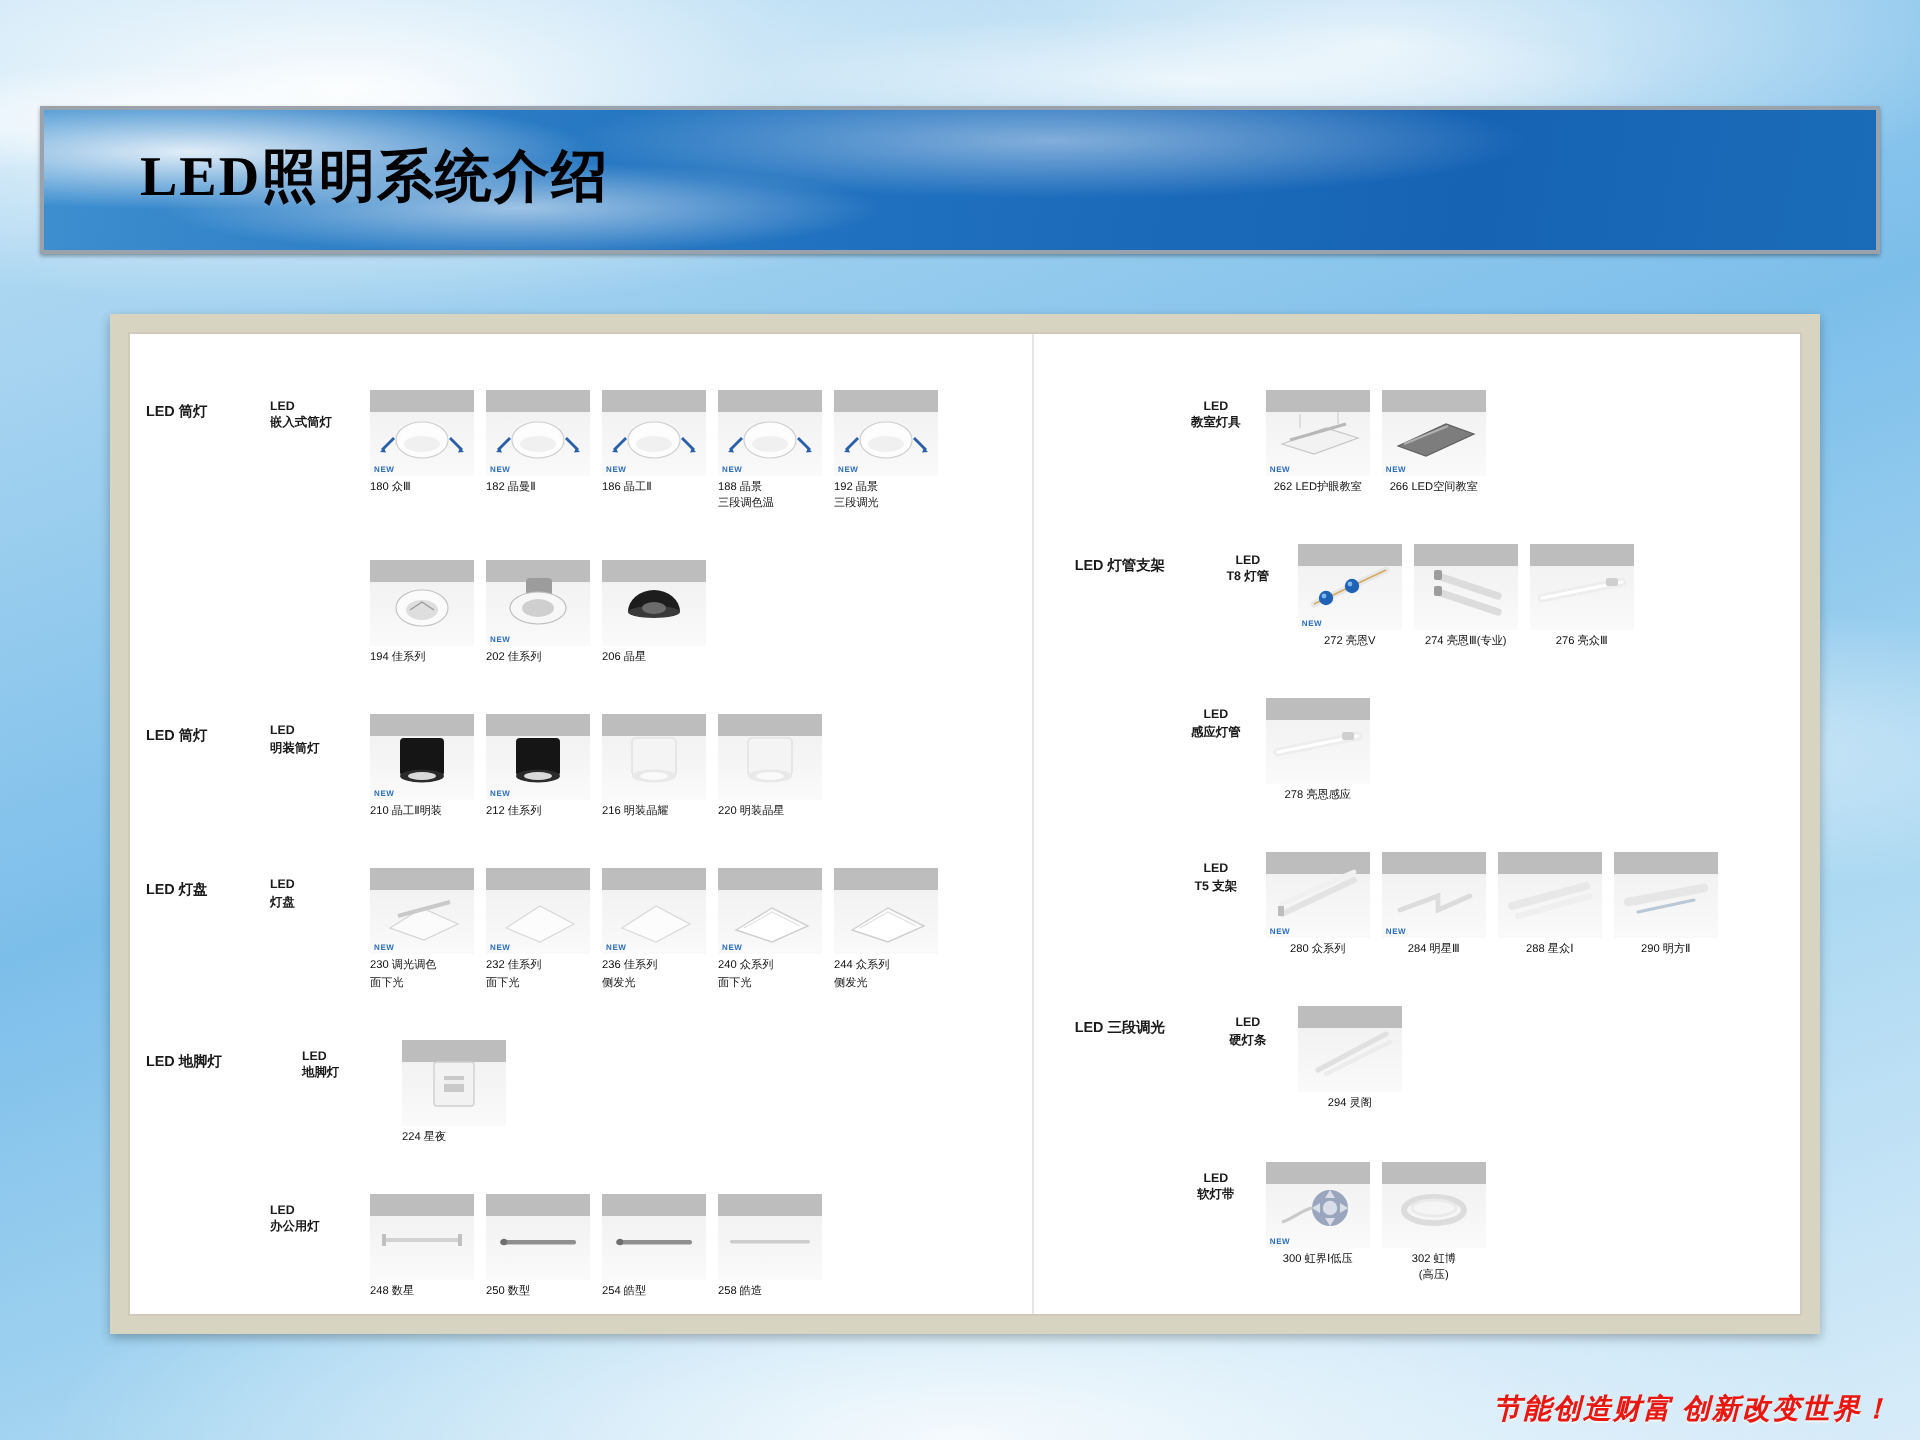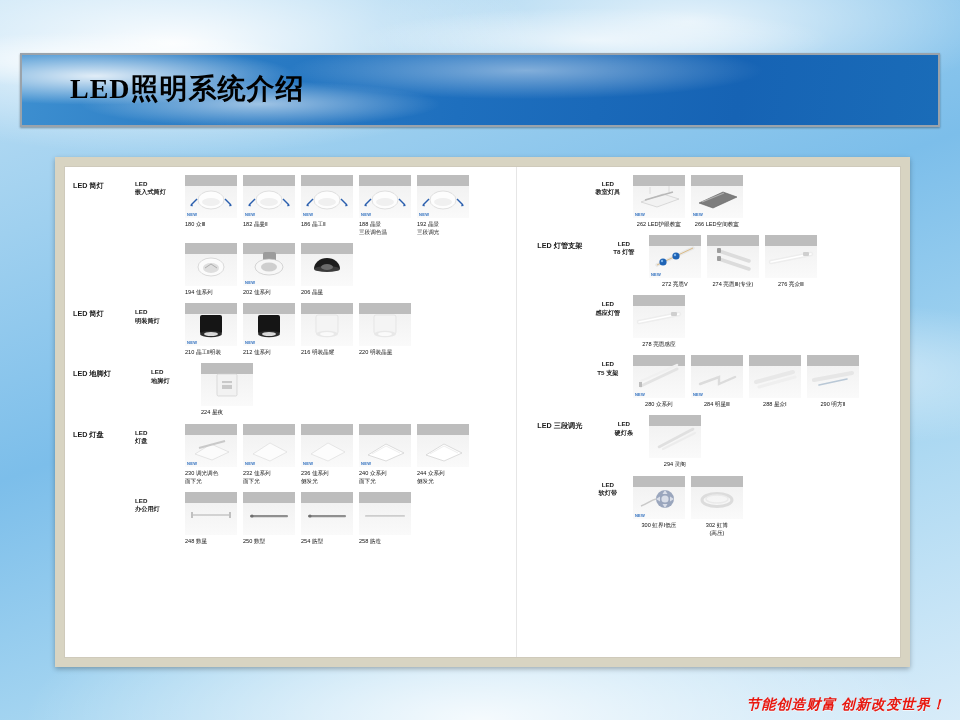--- a/index.html
+++ b/index.html
@@ -57,21 +57,21 @@
     width:100%;height:100%;background:#ffffff;box-sizing:border-box;
     position:relative;overflow:hidden;
     border:1px solid #cfcabb;
   }
   #cols{display:flex;width:100%;height:100%;box-sizing:border-box;}
   .col{position:relative;box-sizing:border-box;}
   .col-left{width:54%;padding:8px 0 0 8px;}
   .col-right{width:46%;padding:8px 6px 0 4px;border-left:1px solid #e6e6e6;text-align:center;}
 
   
-  .section{display:flex;align-items:flex-start;margin-bottom:3px;}
+  .section{display:flex;align-items:flex-start;margin-bottom:3px;margin-top:20px;}
   .cat-label{
     width:62px;flex:0 0 62px;
     font-size:7.2px;font-weight:bold;color:#1a1a1a;
     padding-top:6px;line-height:1.35;
   }
   .cat-label.wide{width:78px;flex:0 0 78px;}
   .sub-label{
     width:50px;flex:0 0 50px;
     font-size:6.2px;font-weight:bold;color:#1a1a1a;
     padding-top:5px;line-height:1.35;
@@ -281,94 +281,94 @@
         <ellipse cx="26" cy="31" rx="7" ry="2" fill="#fafafa"></ellipse>
                       </svg>
                     </div>
                     <div class="cap">220 明装晶星</div>
                   </div>
                 </div>
               </div>
             </div>
             <div>
               <div class="section">
+                <div class="cat-label">LED 灯盘</div>
+                <div class="sub-label" style="white-space: pre-line;">LED
+灯盘</div>
+                <div class="items">
+                  <div class="item">
+                    <div class="thumb">
+                      <svg class="shape" viewBox="0 0 52 43" xmlns="http://www.w3.org/2000/svg">
+                        <path d="M10 30 L26 20 L44 28 L27 36 z" fill="#fbfbfb" stroke="#d5d5d5" stroke-width=".6"></path>
+        <path d="M14 24 L40 17" stroke="#c9c9c9" stroke-width="2"></path>
+                      </svg>
+                      <span class="newtag">NEW</span>
+                    </div>
+                    <div class="cap">230 调光调色
+面下光</div>
+                  </div>
+                  <div class="item">
+                    <div class="thumb">
+                      <svg class="shape" viewBox="0 0 52 43" xmlns="http://www.w3.org/2000/svg">
+                        <path d="M10 30 L27 19 L44 28 L27 37 z" fill="#fcfcfc" stroke="#d8d8d8" stroke-width=".6"></path>
+                      </svg>
+                      <span class="newtag">NEW</span>
+                    </div>
+                    <div class="cap">232 佳系列
+面下光</div>
+                  </div>
+                  <div class="item">
+                    <div class="thumb">
+                      <svg class="shape" viewBox="0 0 52 43" xmlns="http://www.w3.org/2000/svg">
+                        <path d="M10 30 L27 19 L44 28 L27 37 z" fill="#fcfcfc" stroke="#d8d8d8" stroke-width=".6"></path>
+                      </svg>
+                      <span class="newtag">NEW</span>
+                    </div>
+                    <div class="cap">236 佳系列
+侧发光</div>
+                  </div>
+                  <div class="item">
+                    <div class="thumb">
+                      <svg class="shape" viewBox="0 0 52 43" xmlns="http://www.w3.org/2000/svg">
+                        <path d="M9 31 L27 20 L45 29 L27 37 z" fill="#ffffff" stroke="#cfcfcf" stroke-width=".7"></path>
+        <path d="M13 30 L27 22 L41 29" fill="none" stroke="#e2e2e2" stroke-width=".6"></path>
+                      </svg>
+                      <span class="newtag">NEW</span>
+                    </div>
+                    <div class="cap">240 众系列
+面下光</div>
+                  </div>
+                  <div class="item">
+                    <div class="thumb">
+                      <svg class="shape" viewBox="0 0 52 43" xmlns="http://www.w3.org/2000/svg">
+                        <path d="M9 31 L27 20 L45 29 L27 37 z" fill="#ffffff" stroke="#cfcfcf" stroke-width=".7"></path>
+        <path d="M13 30 L27 22 L41 29" fill="none" stroke="#e2e2e2" stroke-width=".6"></path>
+                      </svg>
+                    </div>
+                    <div class="cap">244 众系列
+侧发光</div>
+                  </div>
+                </div>
+              </div>
+            </div>
+            <div>
+              <div class="section">
                 <div class="cat-label wide">LED 地脚灯</div>
                 <div class="sub-label" style="white-space: pre-line;">LED
 地脚灯</div>
                 <div class="items">
                   <div class="item">
                     <div class="thumb">
                       <svg class="shape" viewBox="0 0 52 43" xmlns="http://www.w3.org/2000/svg">
                         <rect x="16" y="11" width="20" height="22" rx="1.5" fill="#f2f2f2" stroke="#d0d0d0" stroke-width=".7"></rect>
         <rect x="21" y="18" width="10" height="8" fill="#c9c9c9"></rect>
         <rect x="21" y="20" width="10" height="2" fill="#efefef"></rect>
                       </svg>
                     </div>
                     <div class="cap">224 星夜</div>
-                  </div>
-                </div>
-              </div>
-            </div>
-            <div>
-              <div class="section">
-                <div class="cat-label">LED 灯盘</div>
-                <div class="sub-label" style="white-space: pre-line;">LED
-灯盘</div>
-                <div class="items">
-                  <div class="item">
-                    <div class="thumb">
-                      <svg class="shape" viewBox="0 0 52 43" xmlns="http://www.w3.org/2000/svg">
-                        <path d="M10 30 L26 20 L44 28 L27 36 z" fill="#fbfbfb" stroke="#d5d5d5" stroke-width=".6"></path>
-        <path d="M14 24 L40 17" stroke="#c9c9c9" stroke-width="2"></path>
-                      </svg>
-                      <span class="newtag">NEW</span>
-                    </div>
-                    <div class="cap">230 调光调色
-面下光</div>
-                  </div>
-                  <div class="item">
-                    <div class="thumb">
-                      <svg class="shape" viewBox="0 0 52 43" xmlns="http://www.w3.org/2000/svg">
-                        <path d="M10 30 L27 19 L44 28 L27 37 z" fill="#fcfcfc" stroke="#d8d8d8" stroke-width=".6"></path>
-                      </svg>
-                      <span class="newtag">NEW</span>
-                    </div>
-                    <div class="cap">232 佳系列
-面下光</div>
-                  </div>
-                  <div class="item">
-                    <div class="thumb">
-                      <svg class="shape" viewBox="0 0 52 43" xmlns="http://www.w3.org/2000/svg">
-                        <path d="M10 30 L27 19 L44 28 L27 37 z" fill="#fcfcfc" stroke="#d8d8d8" stroke-width=".6"></path>
-                      </svg>
-                      <span class="newtag">NEW</span>
-                    </div>
-                    <div class="cap">236 佳系列
-侧发光</div>
-                  </div>
-                  <div class="item">
-                    <div class="thumb">
-                      <svg class="shape" viewBox="0 0 52 43" xmlns="http://www.w3.org/2000/svg">
-                        <path d="M9 31 L27 20 L45 29 L27 37 z" fill="#ffffff" stroke="#cfcfcf" stroke-width=".7"></path>
-        <path d="M13 30 L27 22 L41 29" fill="none" stroke="#e2e2e2" stroke-width=".6"></path>
-                      </svg>
-                      <span class="newtag">NEW</span>
-                    </div>
-                    <div class="cap">240 众系列
-面下光</div>
-                  </div>
-                  <div class="item">
-                    <div class="thumb">
-                      <svg class="shape" viewBox="0 0 52 43" xmlns="http://www.w3.org/2000/svg">
-                        <path d="M9 31 L27 20 L45 29 L27 37 z" fill="#ffffff" stroke="#cfcfcf" stroke-width=".7"></path>
-        <path d="M13 30 L27 22 L41 29" fill="none" stroke="#e2e2e2" stroke-width=".6"></path>
-                      </svg>
-                    </div>
-                    <div class="cap">244 众系列
-侧发光</div>
                   </div>
                 </div>
               </div>
             </div>
             <div>
               <div class="section">
                 <div class="cat-label"></div>
                 <div class="sub-label" style="white-space: pre-line;">LED
 办公用灯</div>
                 <div class="items">

